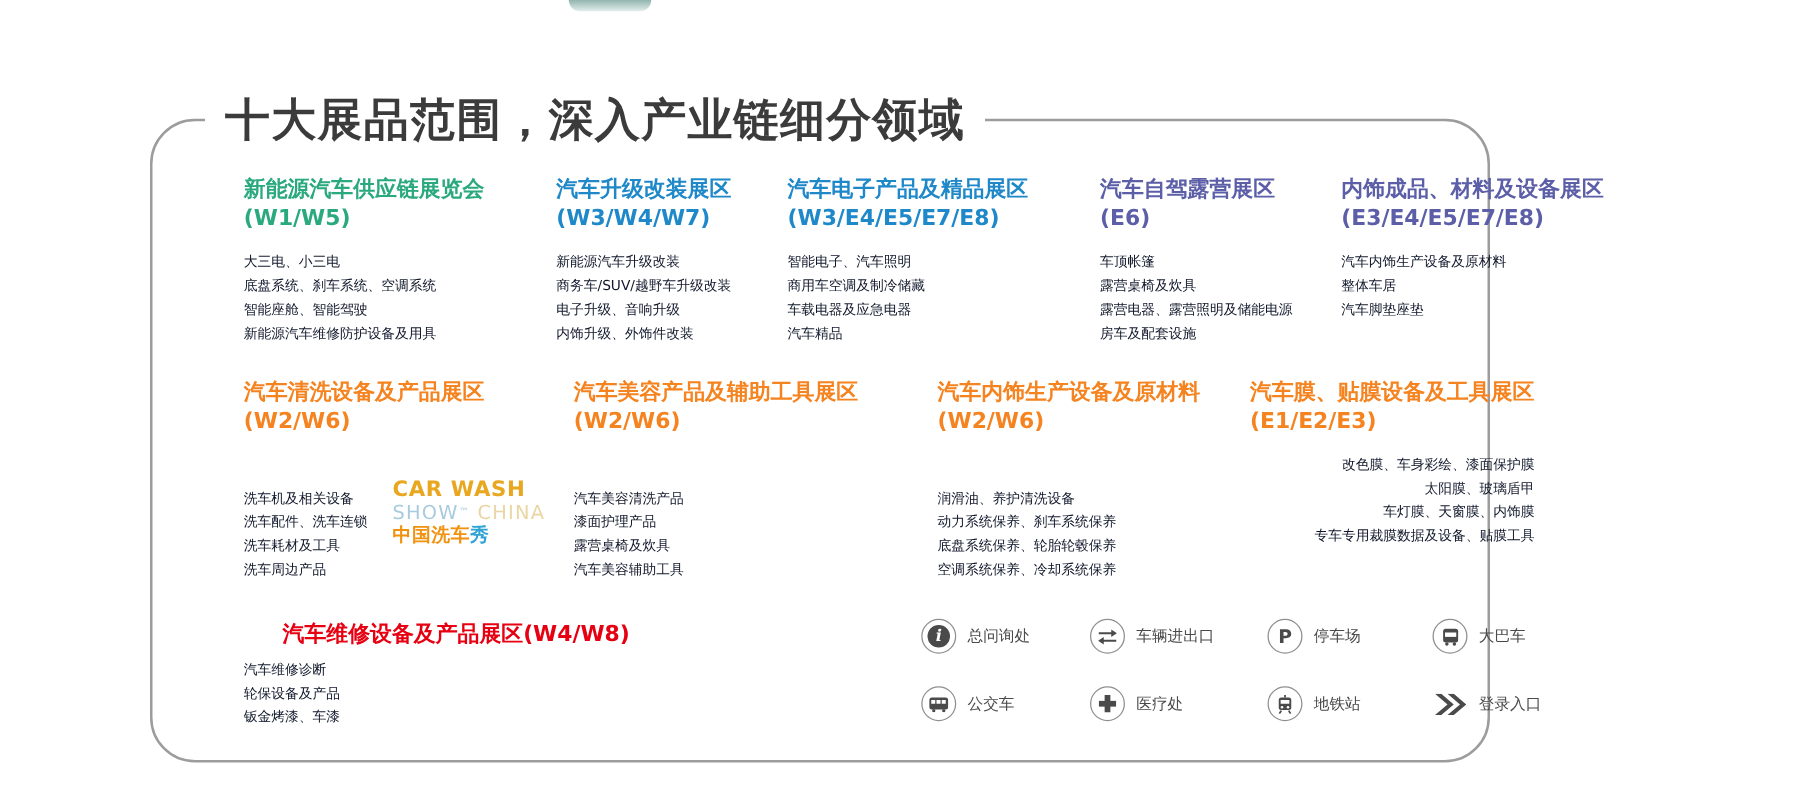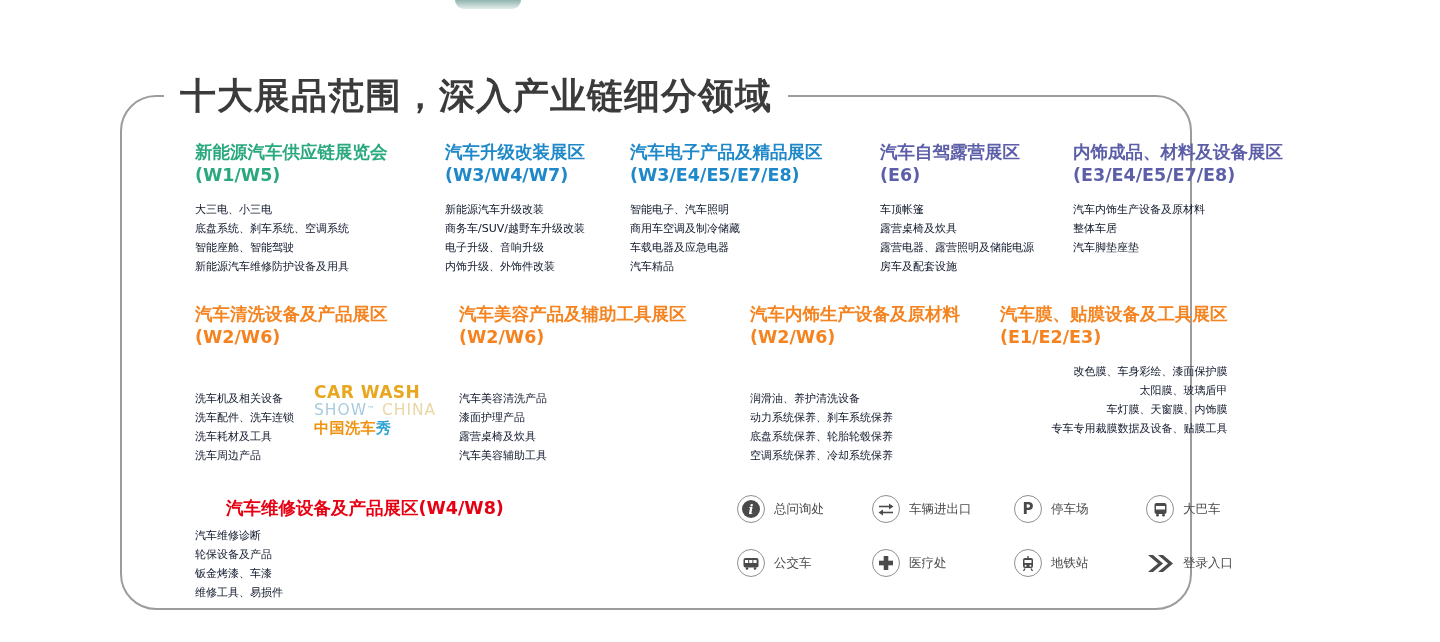--- a/index.html
+++ b/index.html
@@ -209,21 +209,20 @@
     </div>
 
     <div class="section r3 r3c1">
       <div class="sec-head">
         <span style="color: rgb(230, 0, 18); margin-left: 31px;">汽车维修设备及产品展区</span><span style="color: rgb(230, 0, 18);">(W4/W8)</span>
       </div>
       <div class="sec-items">
         <div class="item">汽车维修诊断</div>
         <div class="item">轮保设备及产品</div>
         <div class="item">钣金烤漆、车漆</div>
-        <div class="item">维修工具、易损件</div>
       </div>
     </div>
 
     <div class="legend">
 
       <div class="legend-item">
         <span class="icon-circle">
             <span class="info-dot">i</span>
           </span>
         <span class="legend-label">总问询处</span>

